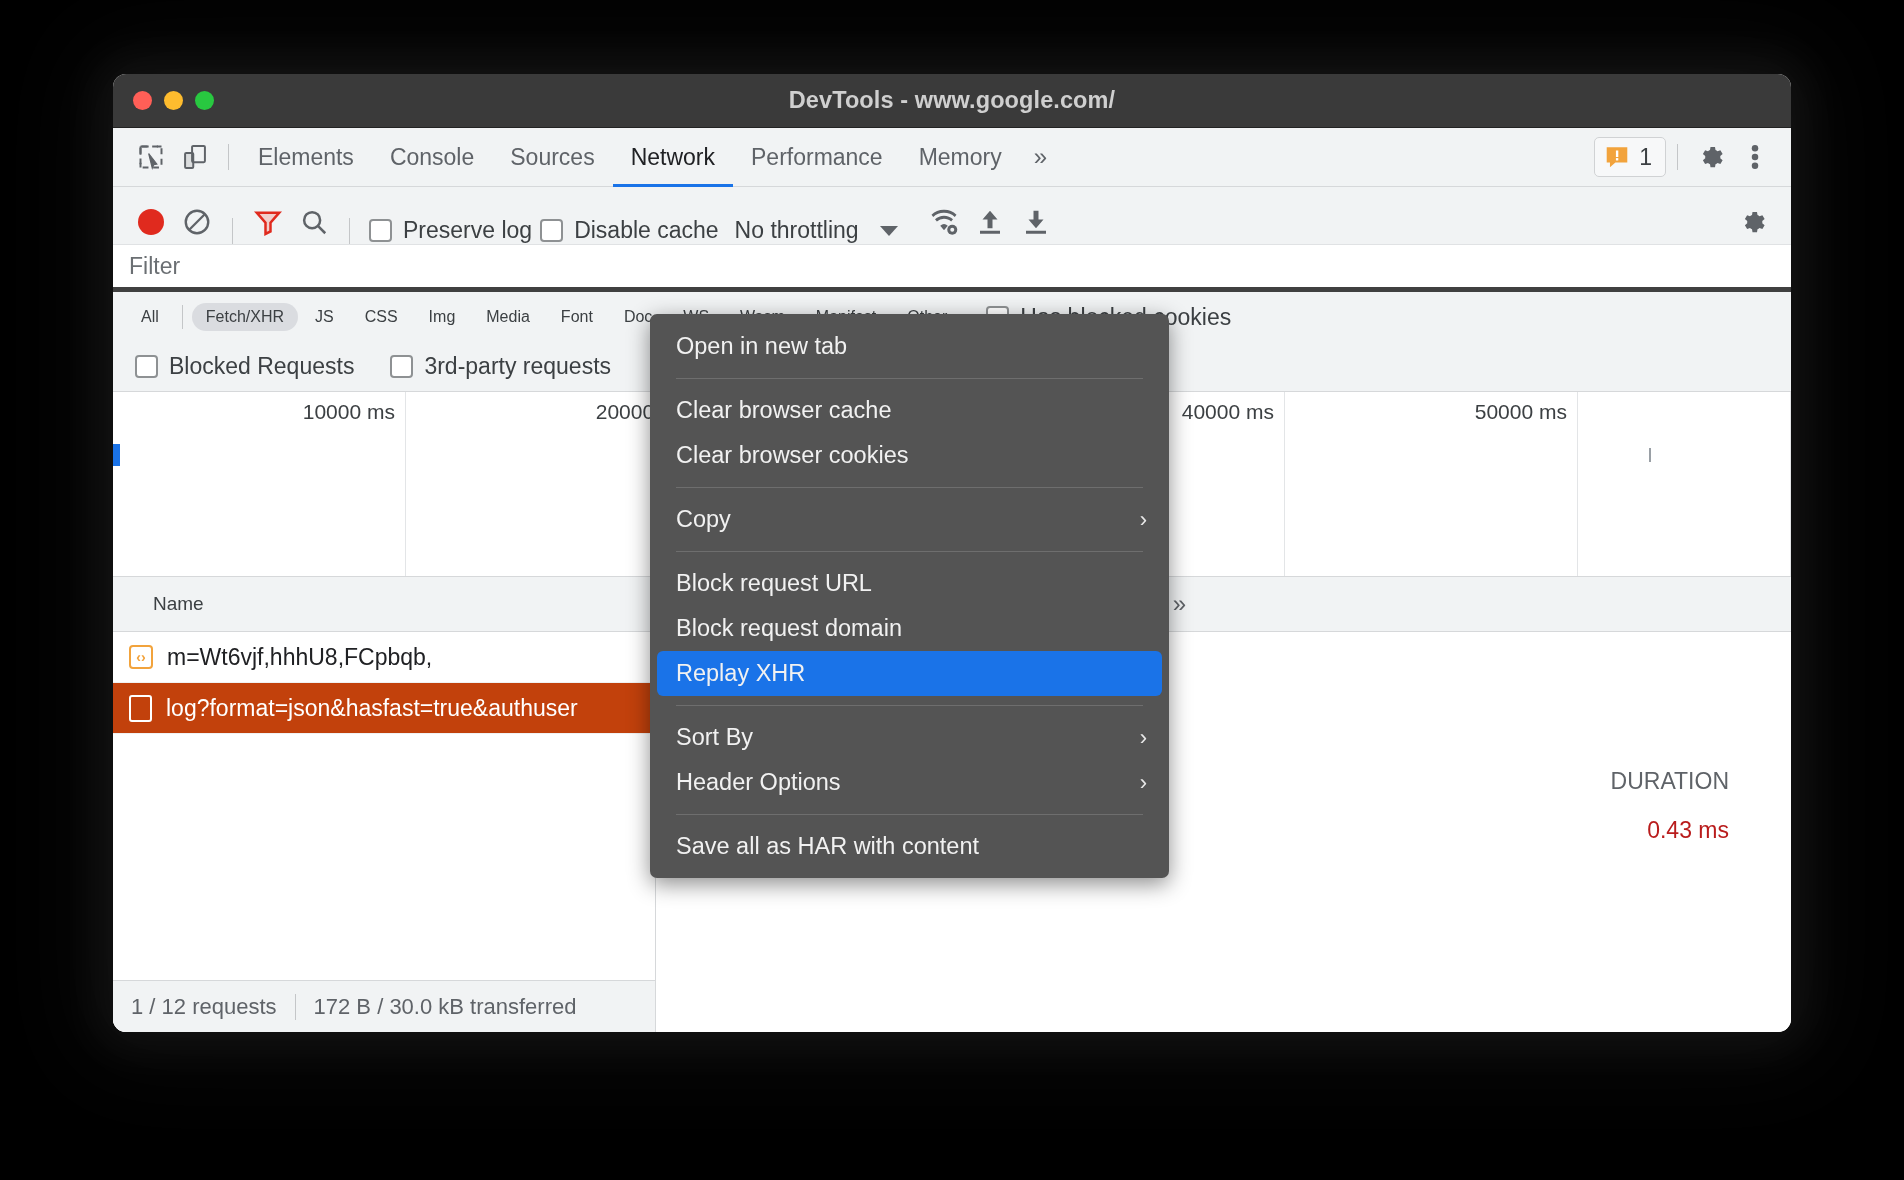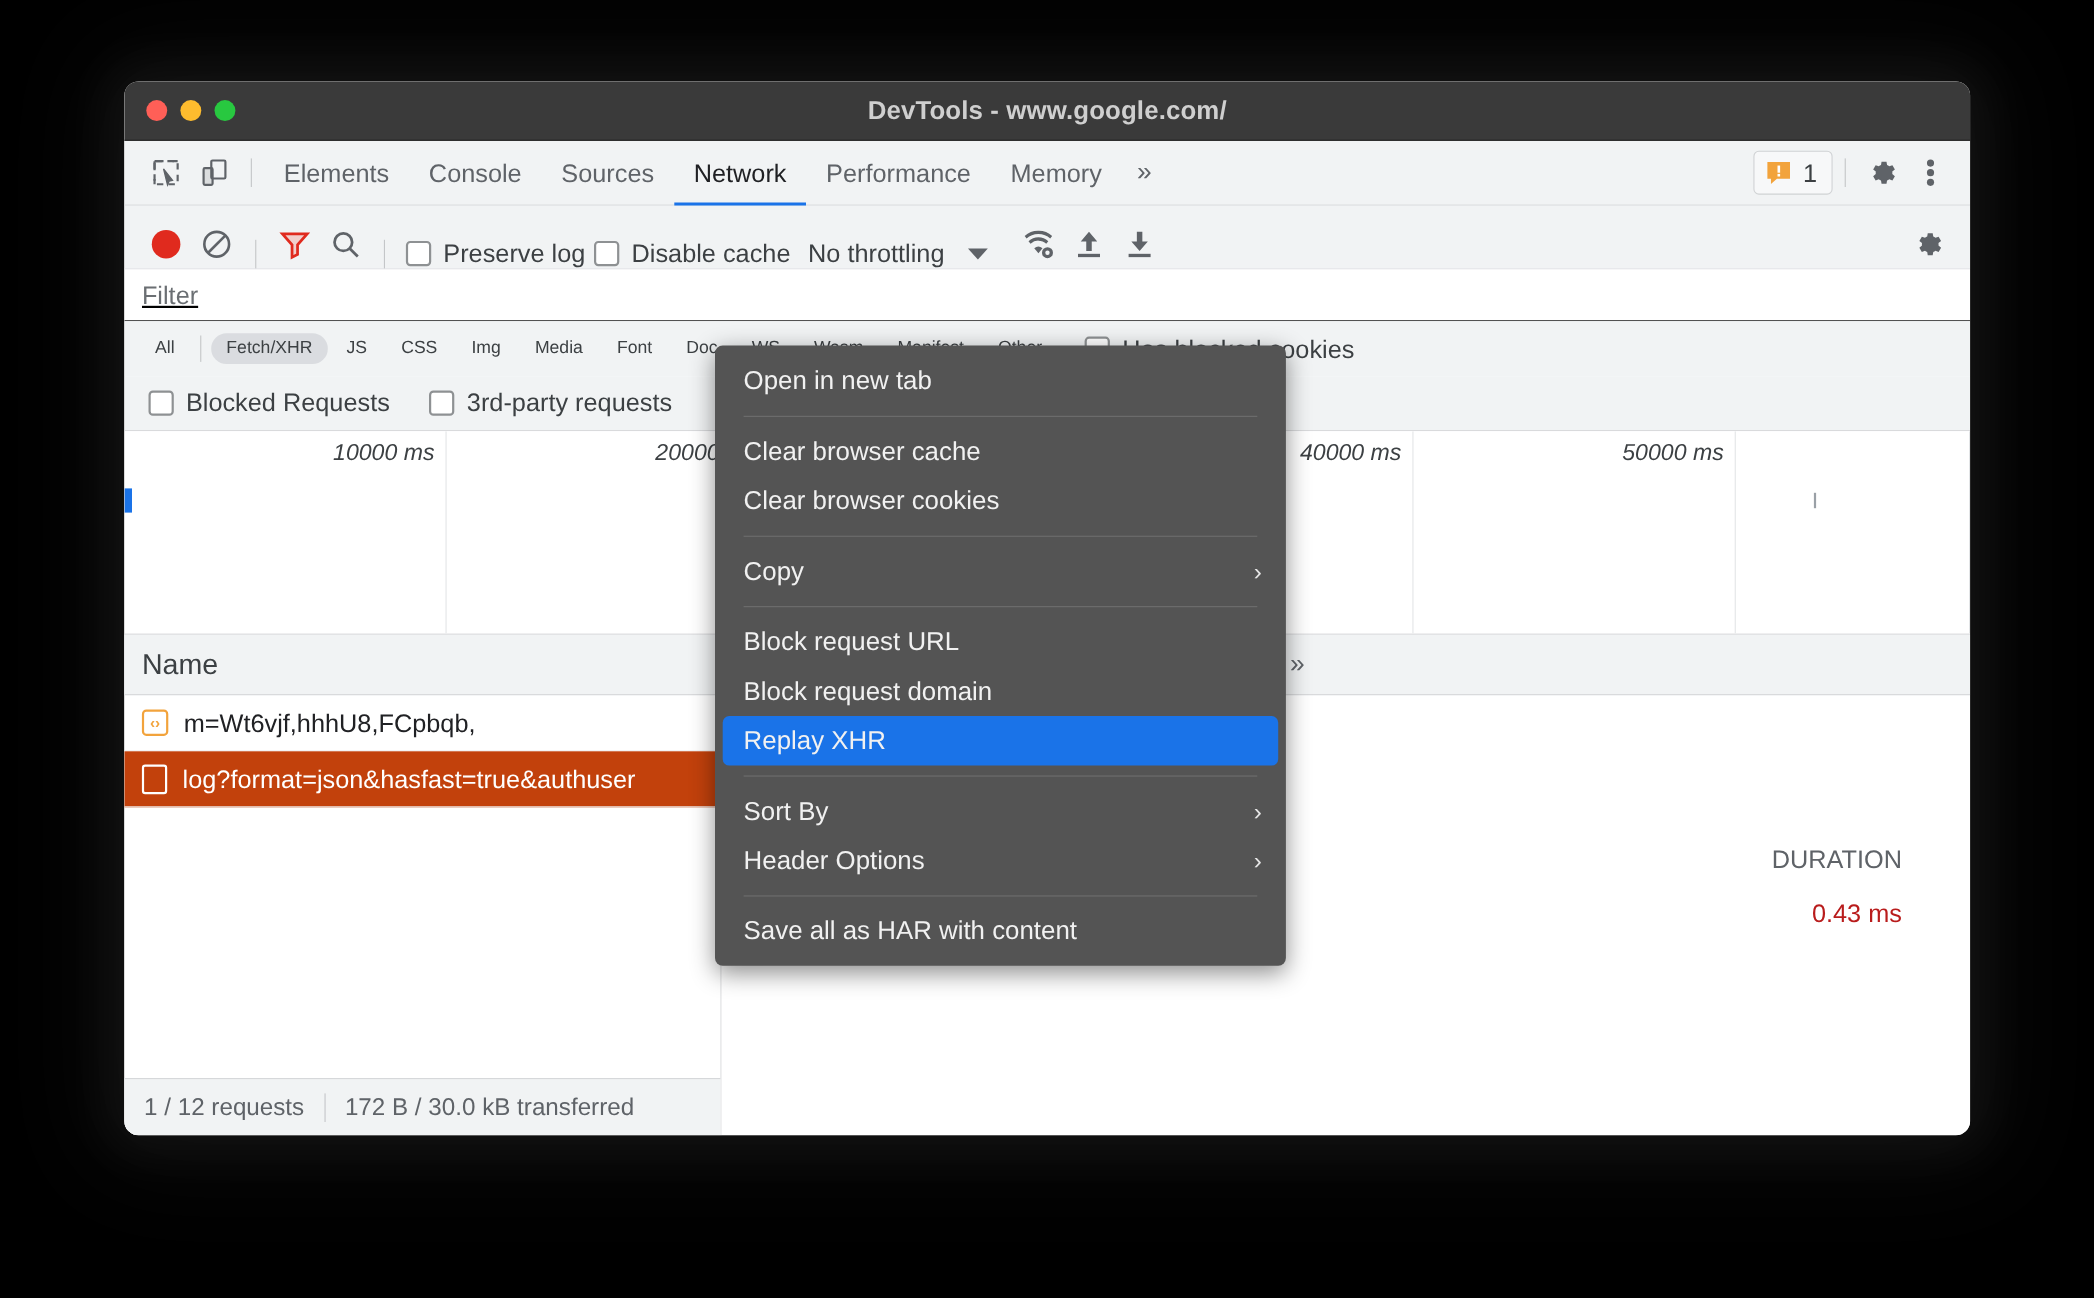--- a/index.html
+++ b/index.html
@@ -94,22 +94,22 @@
     margin-left: 14px; cursor: pointer;
   }
   #throttle .val { font-size: 23px; color: #3c4043; white-space: nowrap; }
   .caret { width: 0; height: 0; border-left: 9px solid transparent;
            border-right: 9px solid transparent; border-top: 10px solid #5f6368;
            margin-left: 16px; }
 
   
   #filterbar {
     height: 47px; flex: 0 0 47px;
-    background: #fff; border-bottom: 1px solid #404040;
-    display: flex; align-items: center; padding: 0 16px; text-decoration: underline;
+    background: #fff; border-bottom: 5px solid #404040;
+    display: flex; align-items: center; padding: 0 16px;
   }
   #filter-input {
     border: 0; outline: 0; background: transparent;
     font-size: 23px; color: #3c4043;
     font-family: "Liberation Sans", sans-serif;
     width: 420px;
   }
   #filter-input::placeholder { color: #6b6f73; }
 
   
@@ -139,21 +139,21 @@
     height: 185px; flex: 0 0 185px;
     background: #fff; border-bottom: 1px solid #d6d8da;
     position: relative; overflow: hidden;
   }
   .ovl-cell {
     position: absolute; top: 0; bottom: 0;
     border-right: 1px solid #e3e5e7;
   }
   .ovl-label {
     position: absolute; top: 8px; right: 10px;
-    font-size: 21px; color: #3c4043; white-space: nowrap; font-style: italic;
+    font-size: 21px; color: #3c4043; white-space: nowrap;
   }
   #ovl-scrollhandle {
     position: absolute; left: 0; top: 52px;
     width: 7px; height: 22px; background: #1a73e8;
   }
   #ovl-tick {
     position: absolute; left: 1536px; top: 56px;
     width: 2px; height: 14px; background: #9aa0a6;
   }
 
@@ -162,21 +162,21 @@
   #left-pane {
     width: 543px; flex: 0 0 543px;
     border-right: 1px solid #d6d8da;
     display: flex; flex-direction: column; background: #fff;
   }
   #list-header {
     height: 55px; flex: 0 0 55px;
     background: #f1f3f4; border-bottom: 1px solid #d6d8da;
     display: flex; align-items: center; padding-left: 16px;
   }
-  #list-header .col { font-size: 26px; color: #3c4043; }
+  #list-header .col { font-size: 19px; color: #3c4043; margin-left: 24px; }
   #rows { flex: 1 1 auto; }
   .row {
     height: 51px; display: flex; align-items: center;
     padding-left: 16px; gap: 14px; cursor: pointer;
     border-bottom: 1px solid #f0f1f2;
   }
   .row.sel { background: #c2410c; }
   .row .nm {
     font-size: 23px; color: #202124;
     white-space: nowrap; overflow: hidden;

